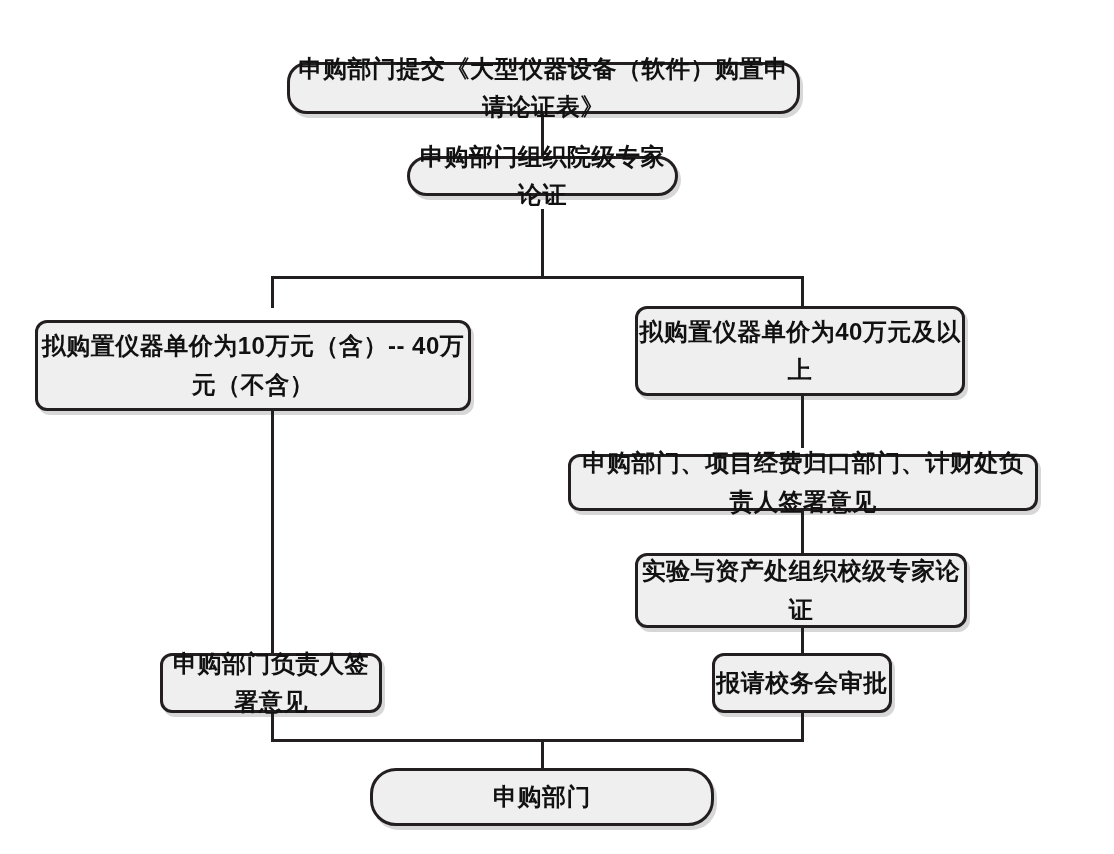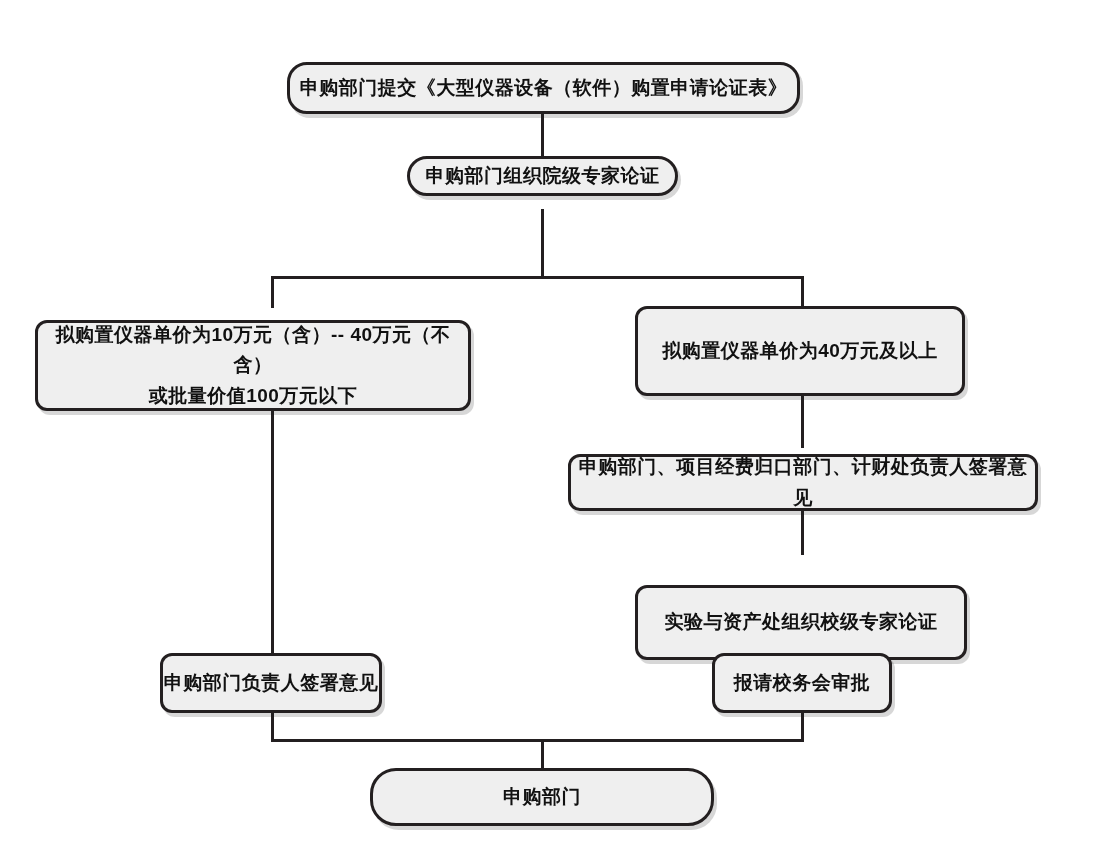--- a/index.html
+++ b/index.html
@@ -20,39 +20,39 @@
     box-sizing: border-box;
     background: #efefef;
     border: 3px solid #231f20;
     box-shadow: 3px 4px 0 rgba(35, 31, 32, 0.18);
     display: flex;
     flex-direction: column;
     align-items: center;
     justify-content: center;
     text-align: center;
     font-weight: bold;
-    font-size: 19px;
+    font-size: 24px;
     color: #111111;
     line-height: 1.6;
     letter-spacing: 0.5px;
   }
   .pill    { border-radius: 20px; }
   .pill-lg { border-radius: 26px; }
   .rounded { border-radius: 12px; }
   .conn {
     position: absolute;
     background: #231f20;
   }
   
   .n-submit   { left: 287px; top: 62px;  width: 513px; height: 52px; }
   .n-college  { left: 407px; top: 156px; width: 271px; height: 40px; }
   .n-low      { left: 35px;  top: 320px; width: 436px; height: 91px; }
   .n-high     { left: 635px; top: 306px; width: 330px; height: 90px; align-items: center; }
   .n-multi    { left: 568px; top: 446px; width: 470px; height: 57px; margin-top: 8px; }
-  .n-school   { left: 635px; top: 553px; width: 332px; height: 75px; margin-top: 32px; }
+  .n-school   { left: 635px; top: 553px; width: 332px; height: 75px; }
   .n-council  { left: 712px; top: 653px; width: 180px; height: 60px; }
   .n-depthead { left: 160px; top: 653px; width: 222px; height: 60px; }
   .n-complete { left: 370px; top: 768px; width: 344px; height: 58px; }
   
   .c-a-b       { left: 541px; top: 112px; width: 3px;   height: 46px; }
   .c-b-bar     { left: 541px; top: 209px; width: 3px;   height: 70px; }
   .c-branchbar { left: 271px; top: 276px; width: 533px; height: 3px;  }
   .c-bar-left  { left: 271px; top: 278px; width: 3px;   height: 30px; }
   .c-bar-right { left: 801px; top: 278px; width: 3px;   height: 30px; }
   .c-left-long { left: 271px; top: 395px; width: 3px;   height: 260px;}
@@ -86,21 +86,20 @@
   <div class="node pill n-submit">
     <span>申购部门提交《大型仪器设备（软件）购置申请论证表》</span>
   </div>
 
   <div class="node pill n-college">
     <span>申购部门组织院级专家论证</span>
   </div>
 
   <div class="node rounded n-low">
     <span>拟购置仪器单价为10万元（含）-- 40万元（不含）</span>
-    <span>或批量价值100万元以下</span>
   </div>
 
   <div class="node rounded n-high">
     <span>拟购置仪器单价为40万元及以上</span>
   </div>
 
   <div class="node rounded n-multi">
     <span>申购部门、项目经费归口部门、计财处负责人签署意见</span>
   </div>
 

